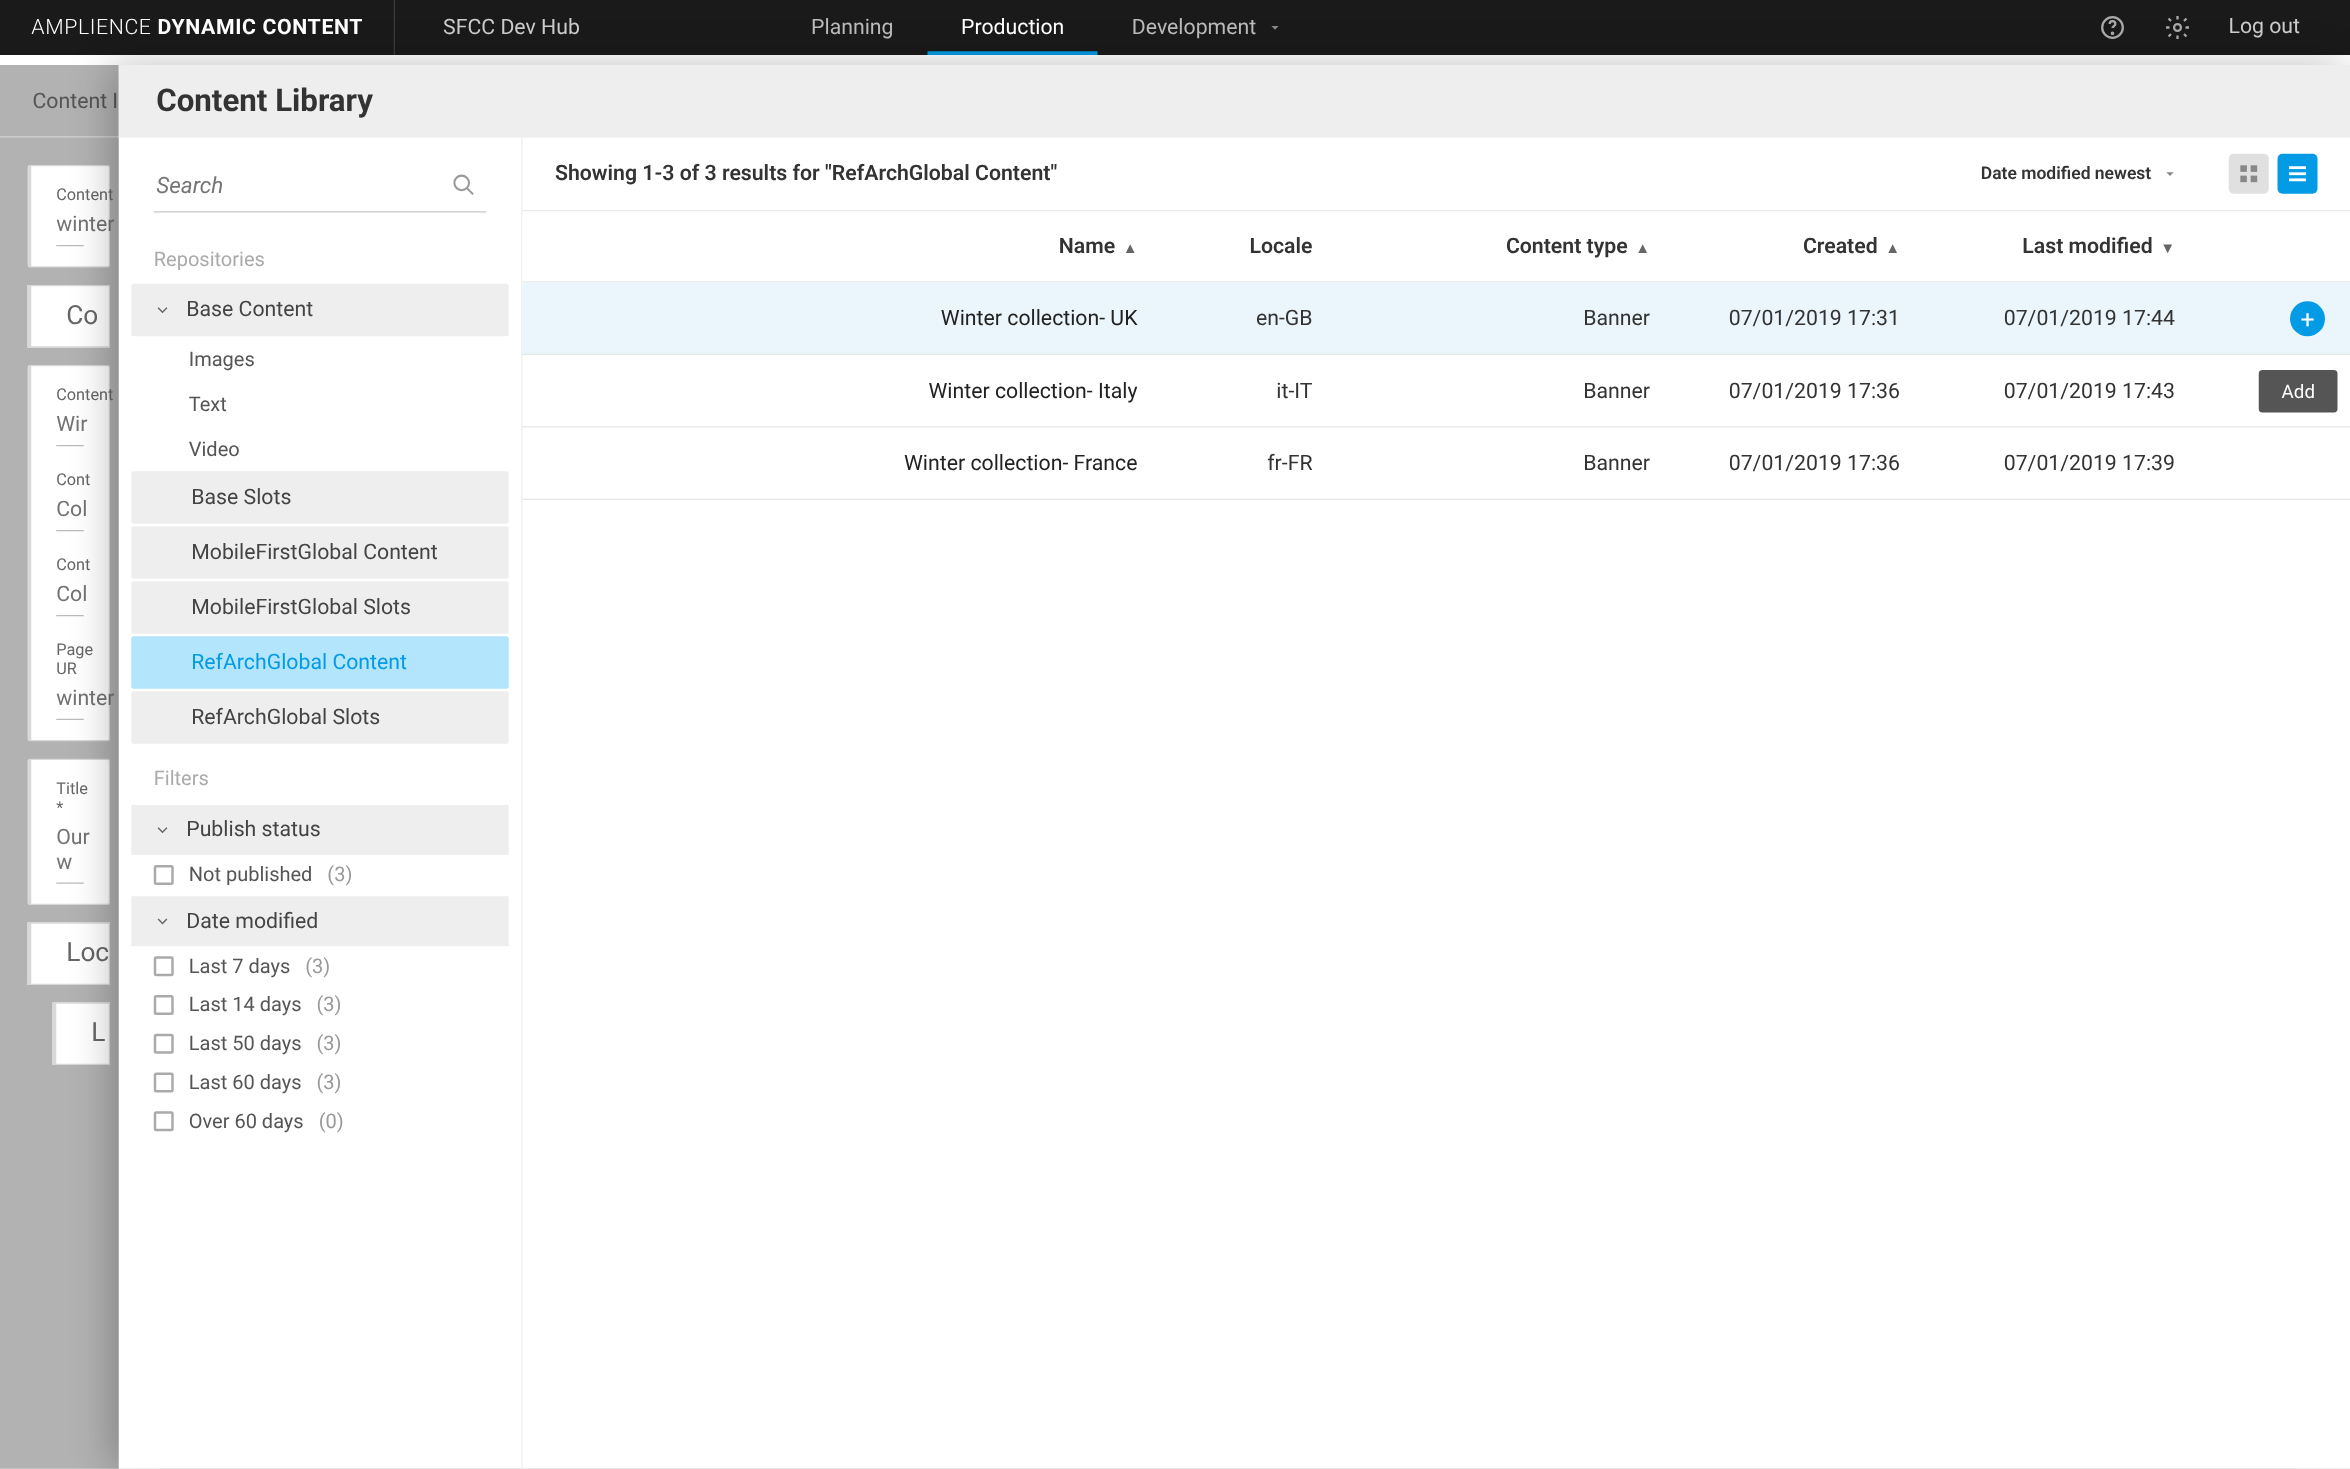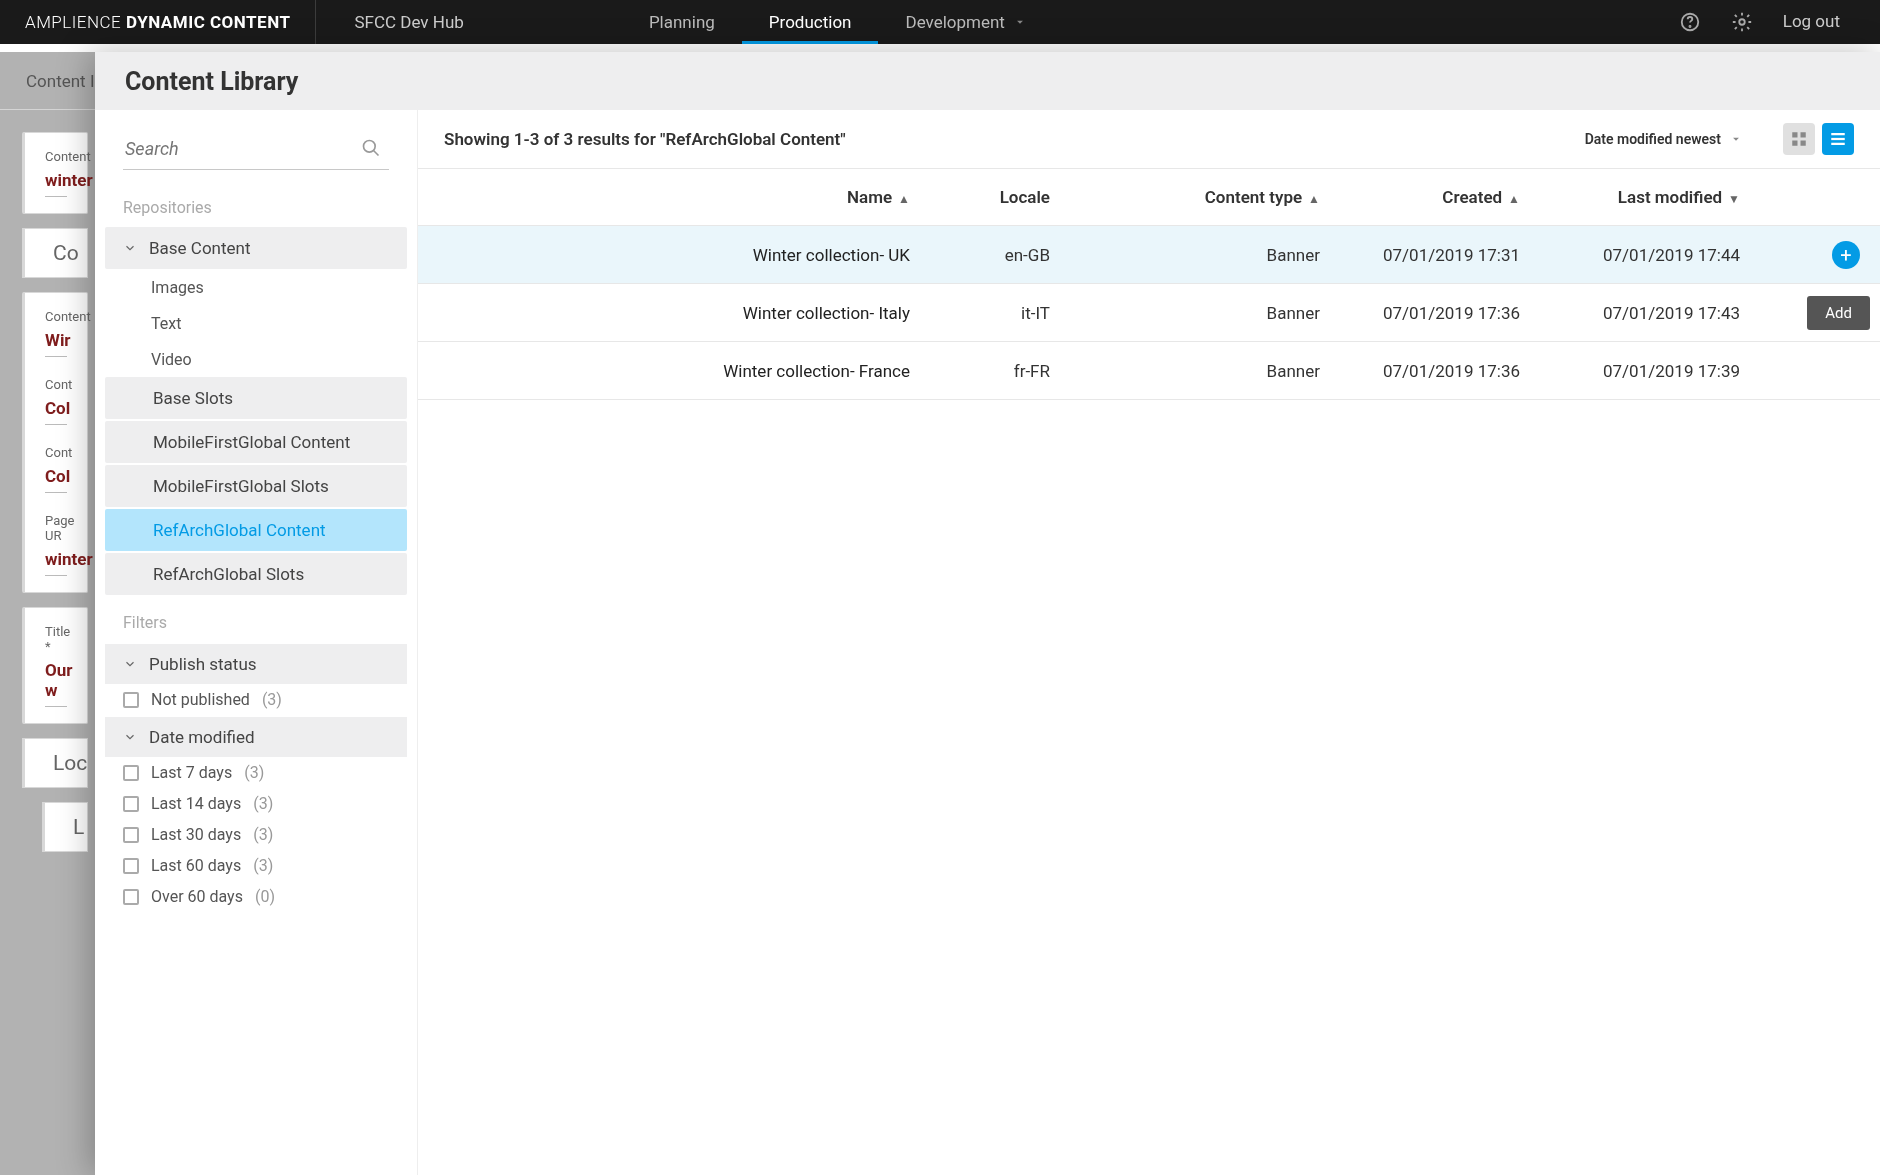--- a/index.html
+++ b/index.html
@@ -17,21 +17,21 @@
   .top-right { margin-left: auto; display: flex; align-items: flex-start; gap: 30px; padding-right: 40px; }
   .top-right svg { width:22px; height:22px; stroke:#aaa; fill:none; stroke-width:2; }
   .logout { color:#ccc; cursor:pointer; }
 
   
   .editor-under { position:absolute; top:52px; left:0; width:1880px; height:1123px; z-index:0; color:#666; pointer-events:none; }
   .ed-header { height:58px; display:flex; align-items:center; padding-left:26px; border-bottom:1px solid #d5d5d5; font-size:17px; color:#555; }
   .ed-body { padding:22px 22px; display:flex; flex-direction:column; gap:14px; }
   .card { background:#fff; border:1px solid #d8d8d8; padding:16px 20px; border-radius:2px; border-left:3px solid #d8d8d8; }
   .fld-lbl { font-size:13px; color:#666; margin-bottom:6px; }
-  .fld-val { font-size:17px; color:#7f1d1d; border-bottom:1px solid #bbb; padding-bottom:6px;font-weight:bold; }
+  .fld-val { font-size:17px; color:#737373; border-bottom:1px solid #bbb; padding-bottom:6px; }
   .sect-hdr { display:flex; align-items:center; gap:10px; background:#fff; padding:12px 18px; border:1px solid #d8d8d8; font-size:21px; border-left:3px solid #d8d8d8; }
 
   
   .overlay { position:absolute; top:52px; left:95px; width:1785px; height:1123px; background:#fff; z-index:5; box-shadow:-6px 0 30px rgba(0,0,0,.25); display:flex; flex-direction:column; }
   .ov-head { height:58px; background:#eeeeef; display:flex; align-items:center; padding:0 30px; font-size:25px; color:#333; font-weight:700; }
   .ov-body { flex:1; display:flex;border-radius:23px; }
   .ov-left { width:405px; border-right:1px solid #eee; padding:16px 10px 20px 10px; overflow:auto; }
   .ov-right { flex:1; display:flex; flex-direction:column;text-align:right; }
   .search-row { position:relative; padding: 4px 18px 10px 18px; }
   .search-inp { width:100%; border:none; border-bottom:1px solid #c8c8c8; font-size:18px; padding:8px 34px 10px 2px; outline:none; font-style:italic; color:#999; }
@@ -204,21 +204,21 @@
             <span>Last 7 days</span>
             <span class="cnt">(3)</span>
           </div>
           <div class="chk-row">
             <div class="chk"></div>
             <span>Last 14 days</span>
             <span class="cnt">(3)</span>
           </div>
           <div class="chk-row">
             <div class="chk"></div>
-            <span>Last 30 days</span>
+            <span>Last 50 days</span>
             <span class="cnt">(3)</span>
           </div>
           <div class="chk-row">
             <div class="chk"></div>
             <span>Last 60 days</span>
             <span class="cnt">(3)</span>
           </div>
           <div class="chk-row">
             <div class="chk"></div>
             <span>Over 60 days</span>

